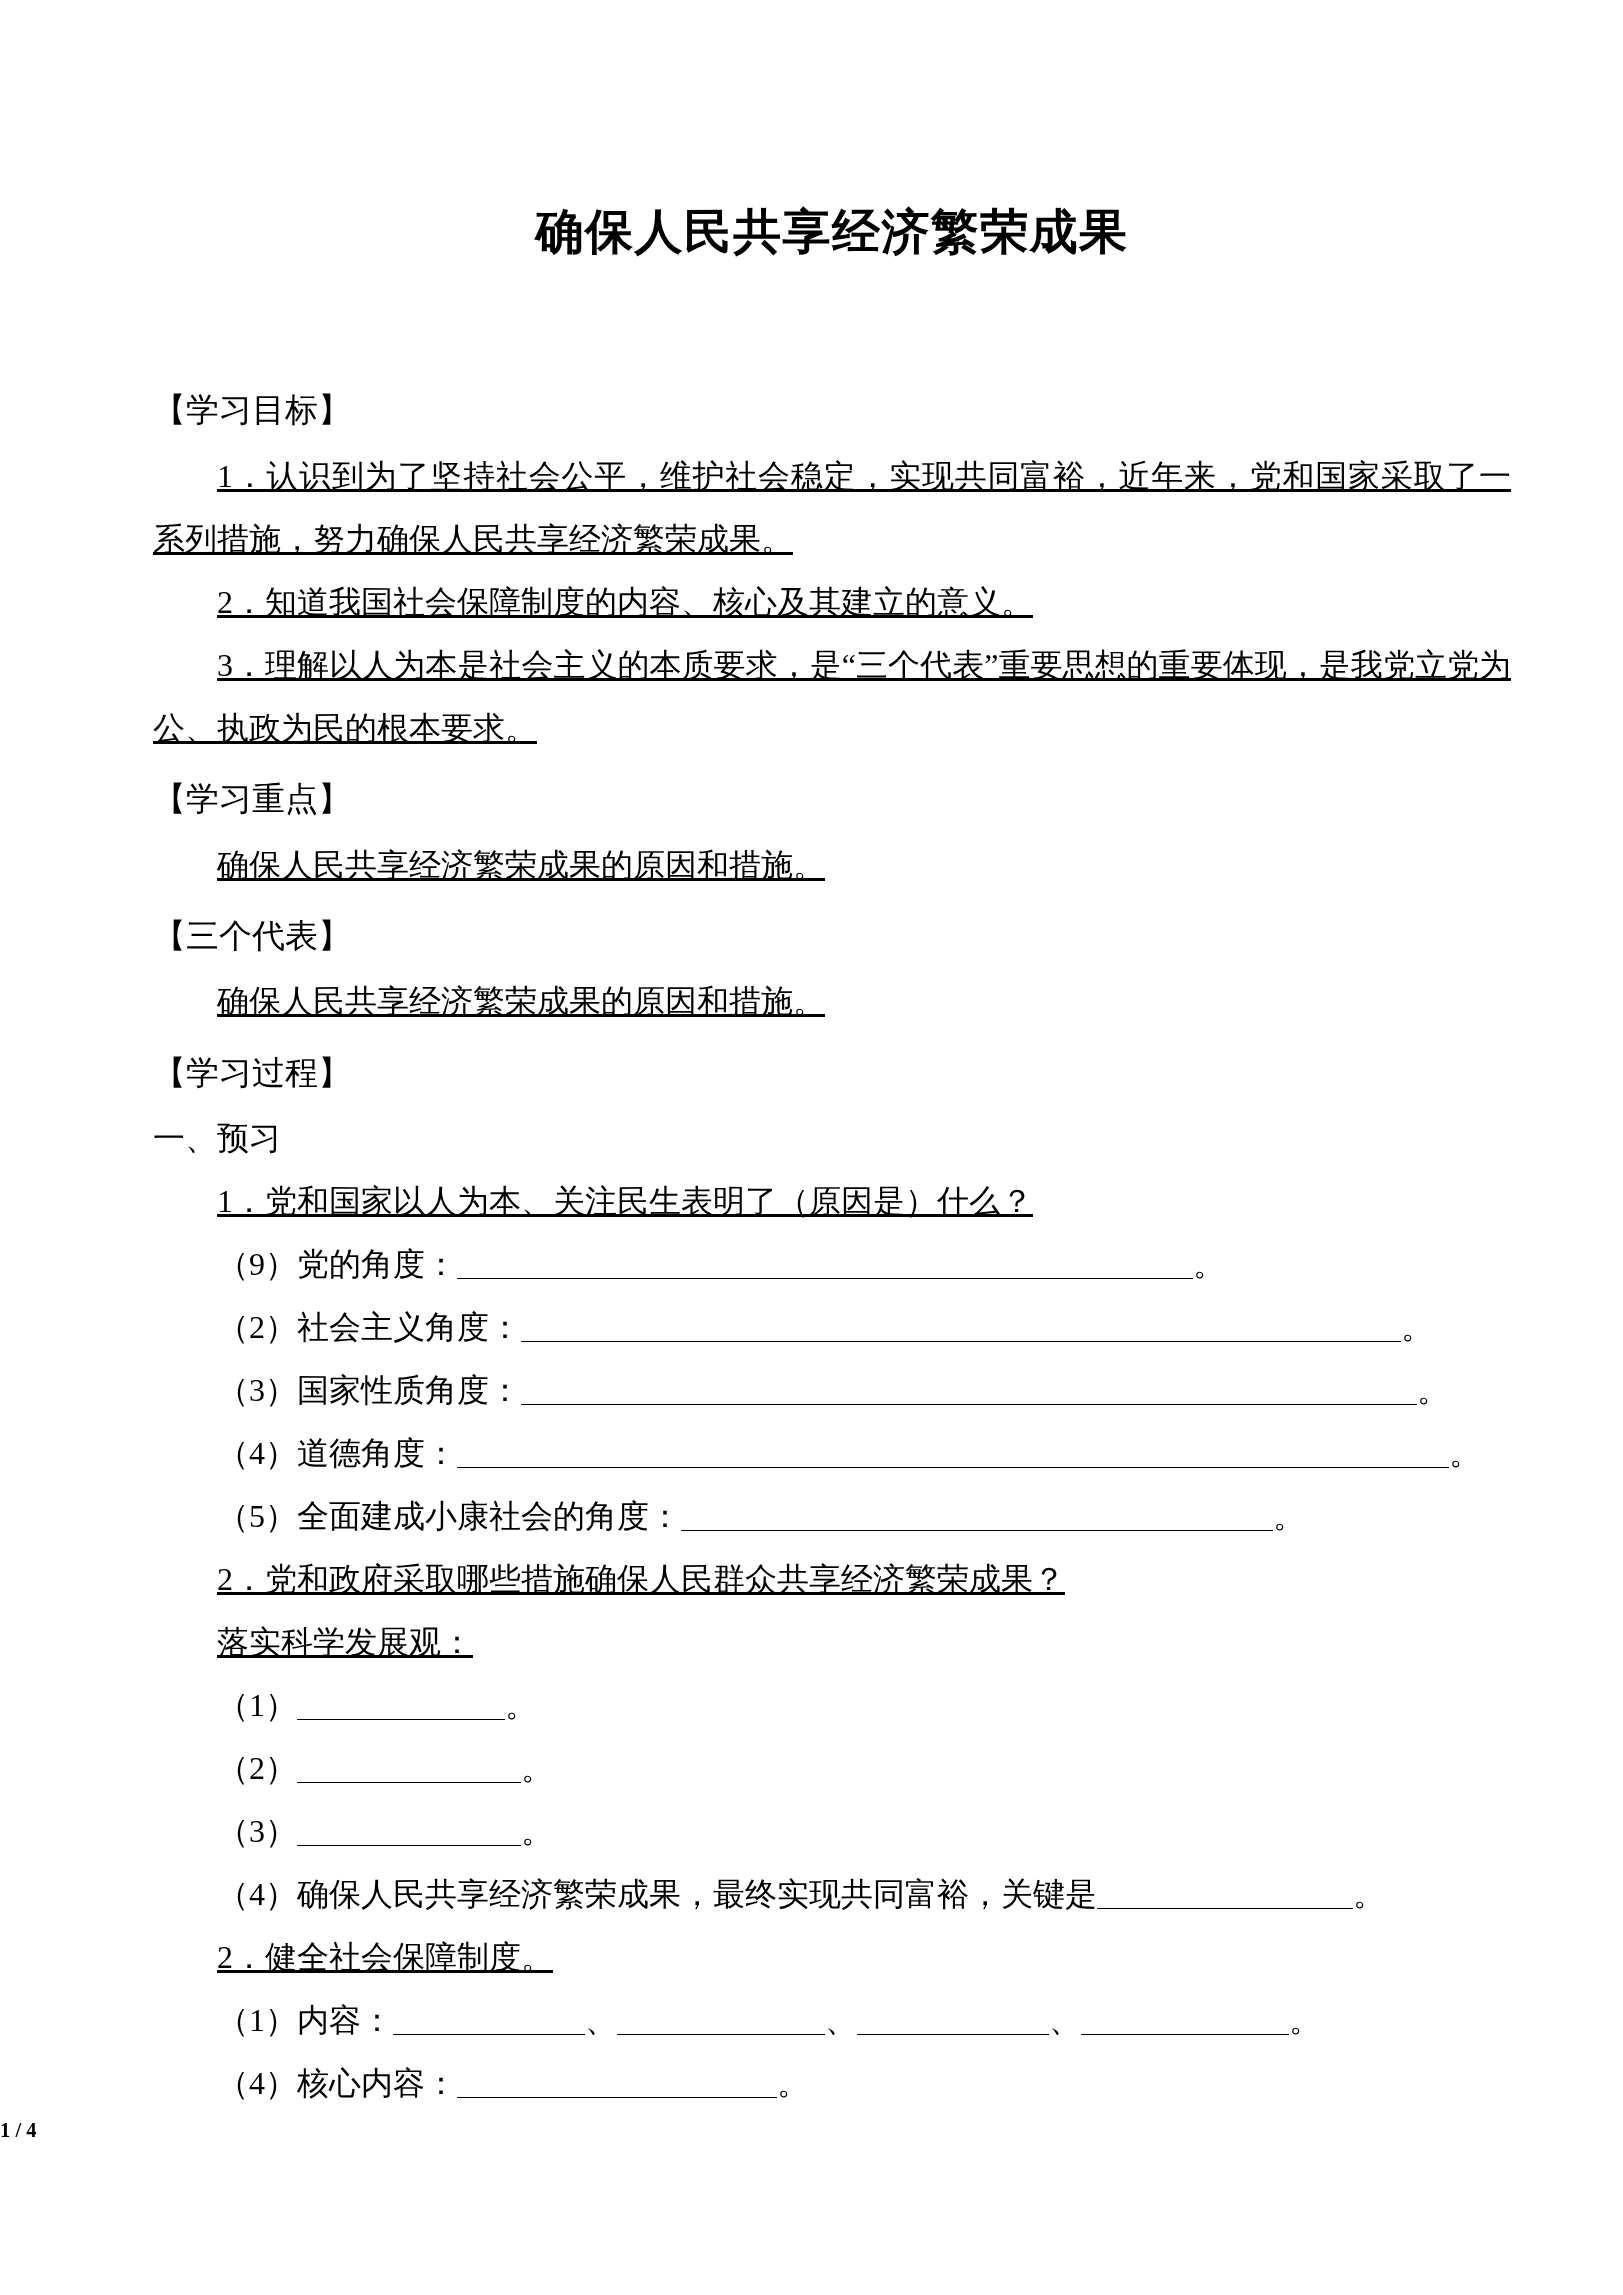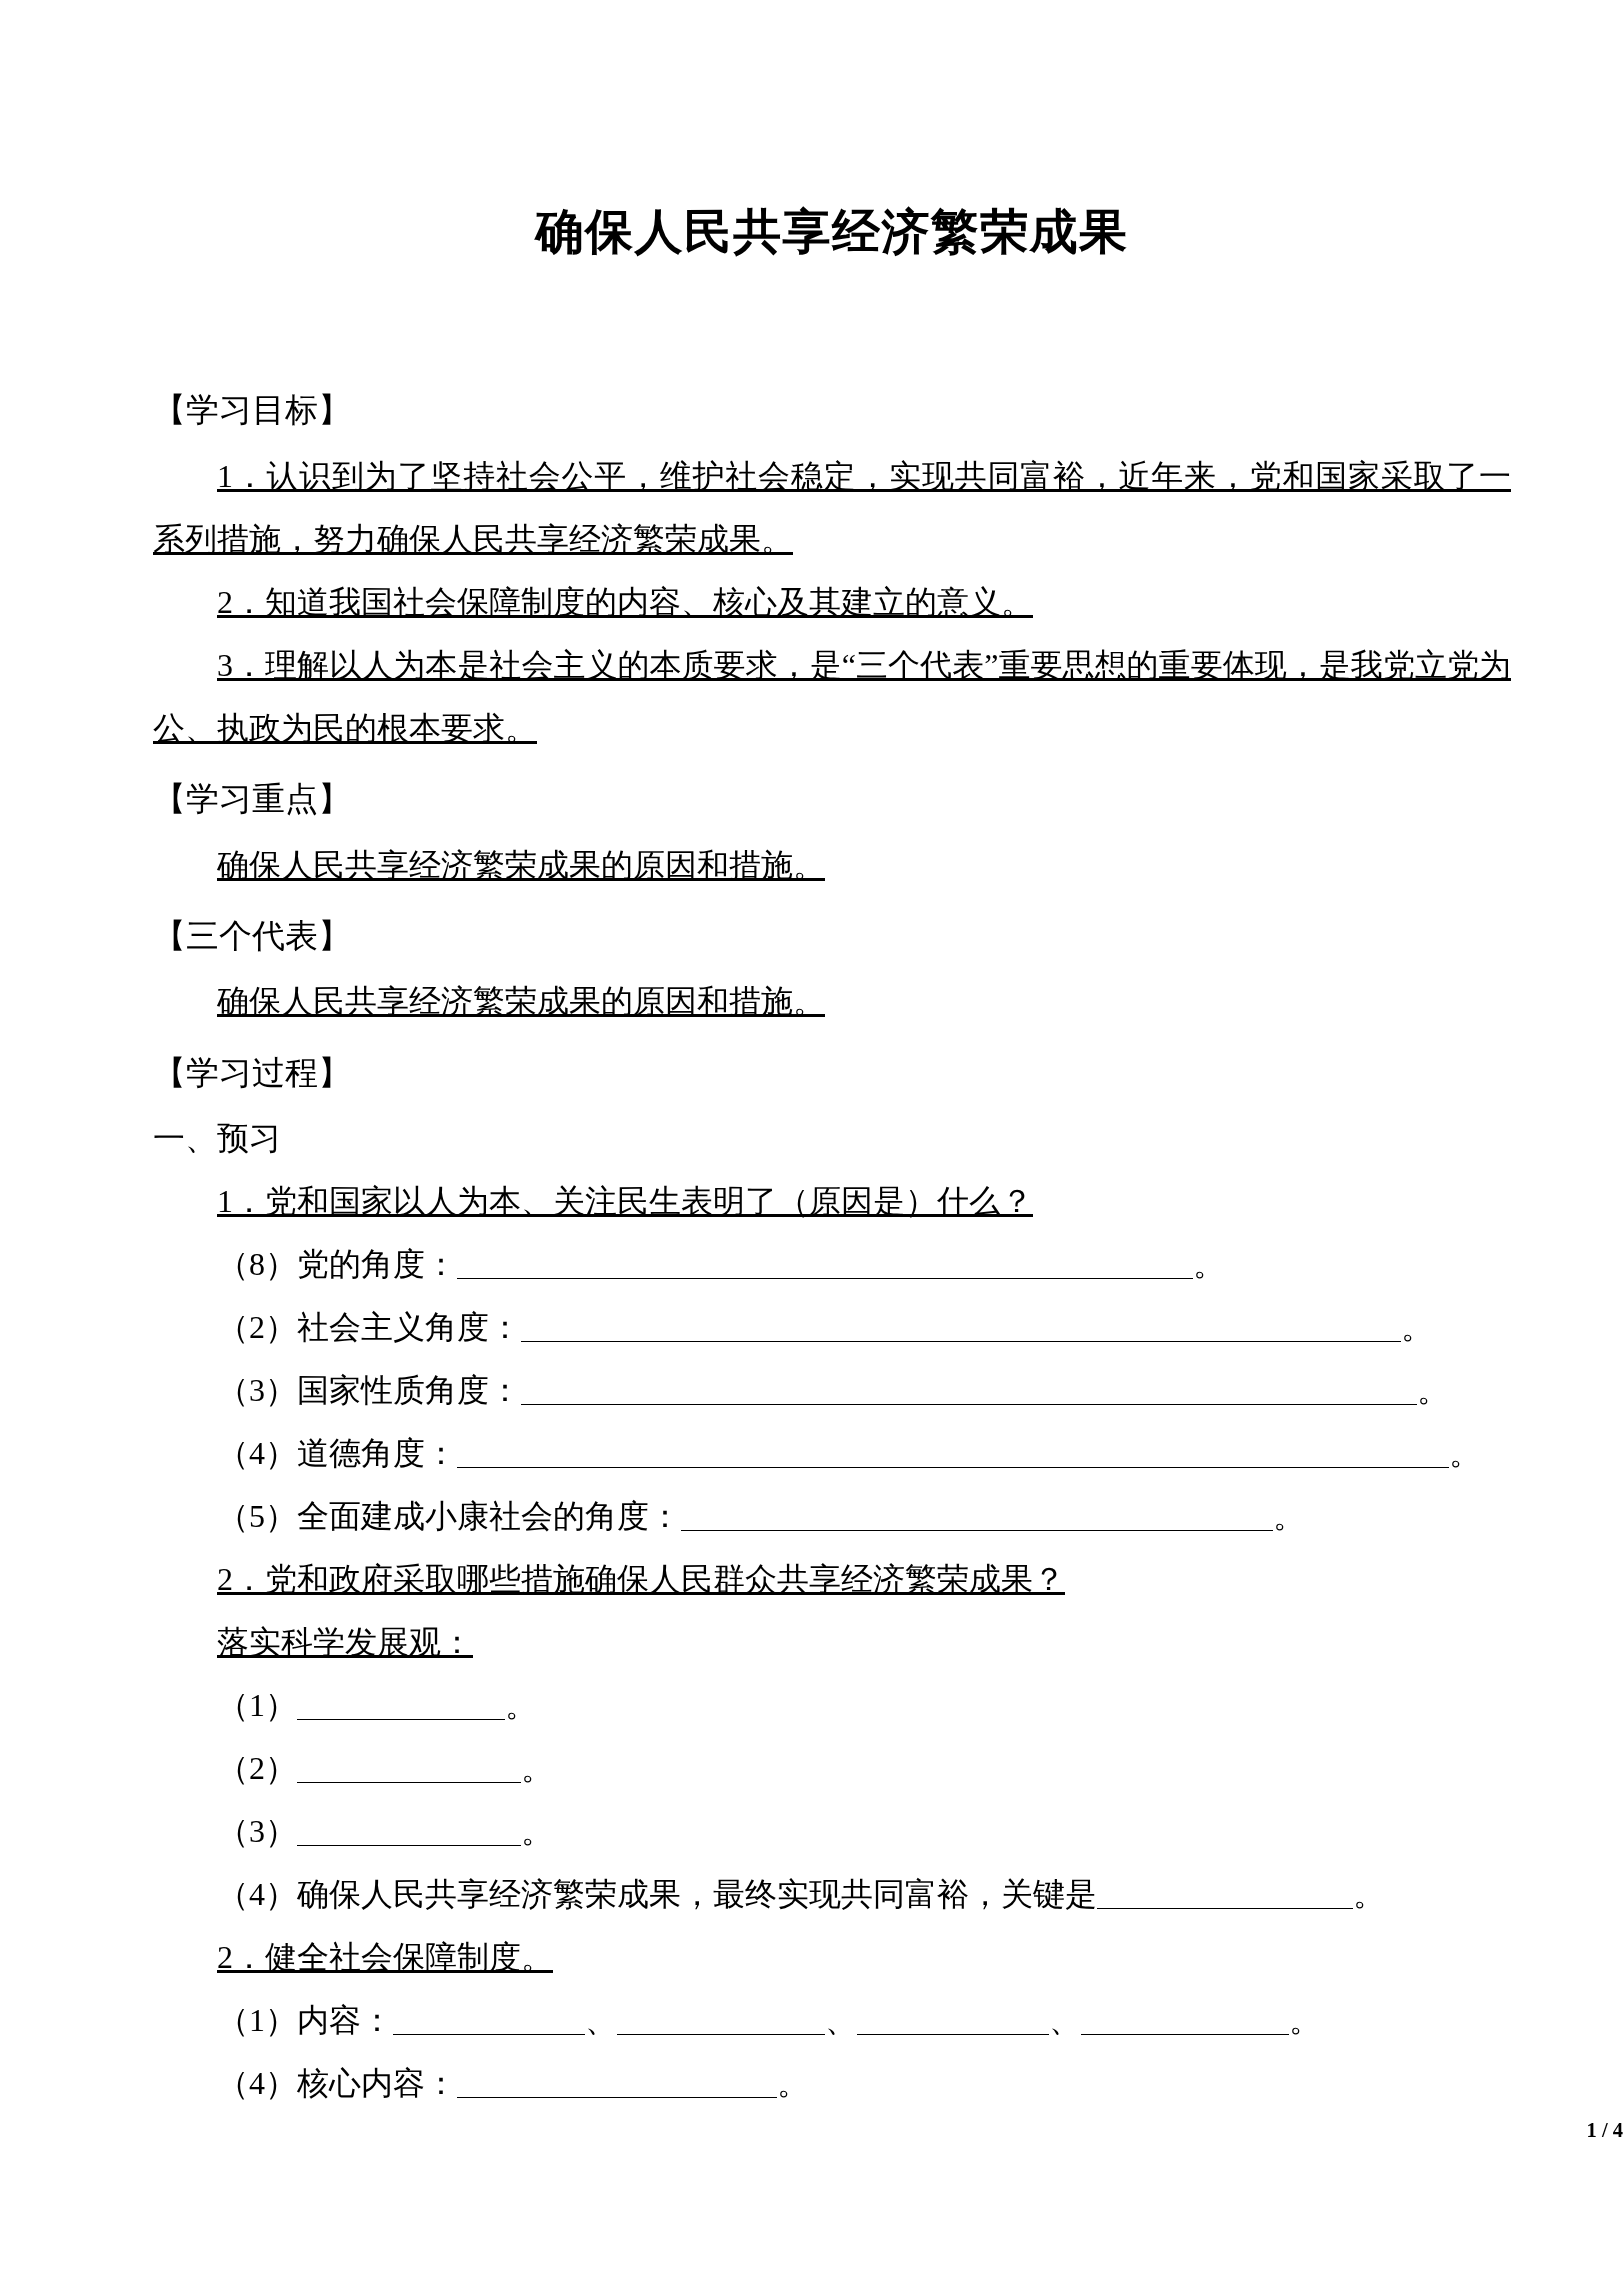--- a/index.html
+++ b/index.html
@@ -42,21 +42,21 @@
     display: inline-block;
     border-bottom: 1.4px solid #000000;
     height: 1em;
     vertical-align: -0.12em;
   }
   .page-footer {
     position: absolute;
     top: 2117px;
     left: 0;
     width: 100%;
-    text-align: right;
+    text-align: left;
     font-size: 20.5px;
     font-weight: bold;
     line-height: 27px;
   }
 </style>
 </head>
 <body>
 
 <div class="page">
   <div class="content">
@@ -72,21 +72,21 @@
     <p class="para indent">确保人民共享经济繁荣成果的原因和措施。</p>
 
     <h2 class="heading">【三个代表】</h2>
     <p class="para indent">确保人民共享经济繁荣成果的原因和措施。</p>
 
     <h2 class="heading">【学习过程】</h2>
     <p class="para">一、预习</p>
 
     <p class="para indent">1．党和国家以人为本、关注民生表明了（原因是）什么？</p>
     <div>
-        <p class="para line"><span>（8）党的角度：</span><span class="blank" style="width: 23em;"></span><span>。</span></p>
+        <p class="para line"><span>（9）党的角度：</span><span class="blank" style="width: 23em;"></span><span>。</span></p>
         <p class="para line"><span>（2）社会主义角度：</span><span class="blank" style="width: 27.5em;"></span><span>。</span></p>
         <p class="para line"><span>（3）国家性质角度：</span><span class="blank" style="width: 28em;"></span><span>。</span></p>
         <p class="para line"><span>（4）道德角度：</span><span class="blank" style="width: 31em;"></span><span>。</span></p>
         <p class="para line"><span>（5）全面建成小康社会的角度：</span><span class="blank" style="width: 18.5em;"></span><span>。</span></p>
       </div>
 
     <p class="para indent">2．党和政府采取哪些措施确保人民群众共享经济繁荣成果？</p>
     <p class="para indent">落实科学发展观：</p>
     <div>
         <p class="para line"><span>（1）</span><span class="blank" style="width: 6.5em;"></span><span>。</span></p>

